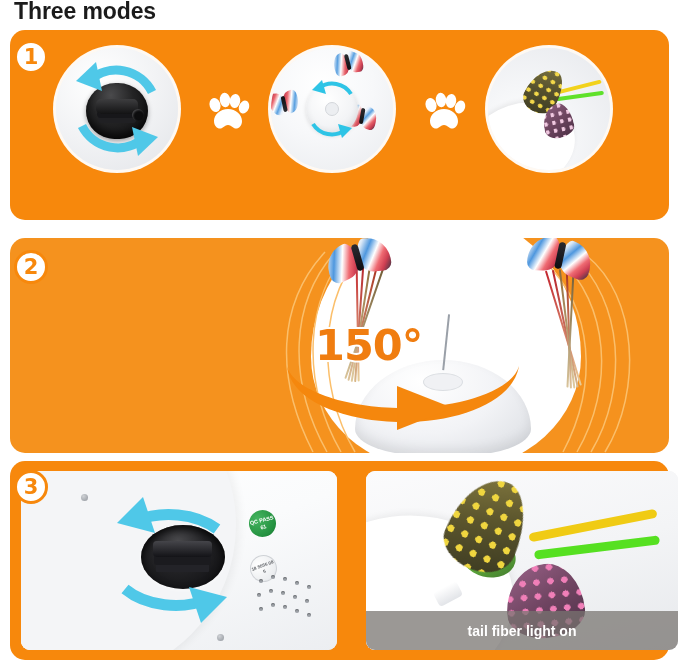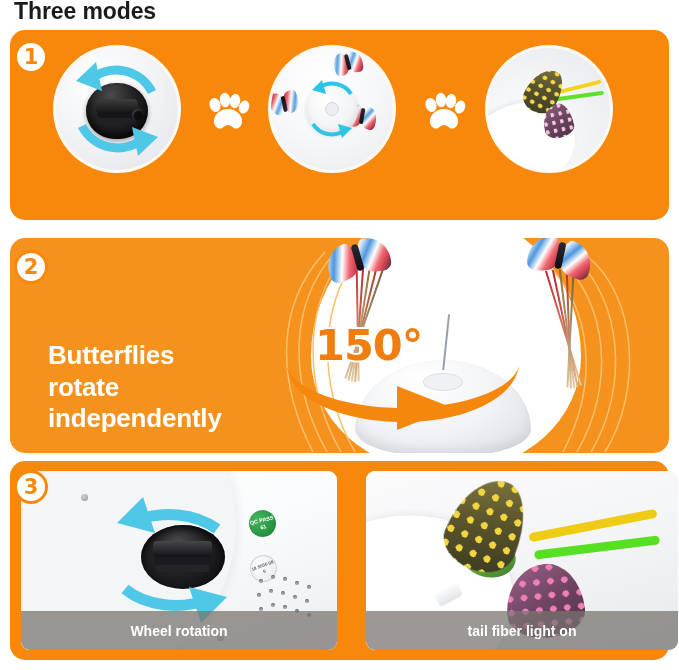--- a/index.html
+++ b/index.html
@@ -457,25 +457,20 @@
       <svg viewBox="0 0 280 86">
         <path d="M10 10 C14 46 70 66 126 66 C182 66 236 46 242 10
                  C236 34 184 52 126 52 C68 52 16 34 10 10 Z" fill="#f5870d"></path>
         <polygon points="120,30 176,52 120,74" fill="#f5870d"></polygon>
       </svg>
     </div>
 
     <div class="deg360">150°</div>
   </div>
 
-  <div class="p2head">
-    <div>Butterflies</div>
-    <div>rotate</div>
-    <div>independently</div>
-  </div>
 
   <div class="badge b2">2</div>
 
   <div class="panel p3"></div>
 
   <div class="p3img left">
     <div class="base"></div>
     <div class="screw s1"></div>
     <div class="screw s2"></div>
     <div class="hole"></div>
@@ -499,21 +494,20 @@
         <i style="left:12px;top:14px;"></i>
         <i style="left:24px;top:16px;"></i>
       <i style="left:36px;top:20px;"></i>
         <i style="left:48px;top:24px;"></i>
       <i style="left:2px;top:32px;"></i>
         <i style="left:14px;top:28px;"></i>
         <i style="left:26px;top:30px;"></i>
       <i style="left:38px;top:34px;"></i>
         <i style="left:50px;top:38px;"></i>
     </div>
-    <div class="cap3">Wheel rotation</div>
   </div>
 
   <div class="p3img right">
     <div class="macro"></div>
     <div class="mstr my"></div>
     <div class="mstr mg"></div>
     <div class="mf mf-g"></div>
     <div class="mf mf-y"></div>
     <div class="mf mf-p"></div>
     <div class="quill"></div>

